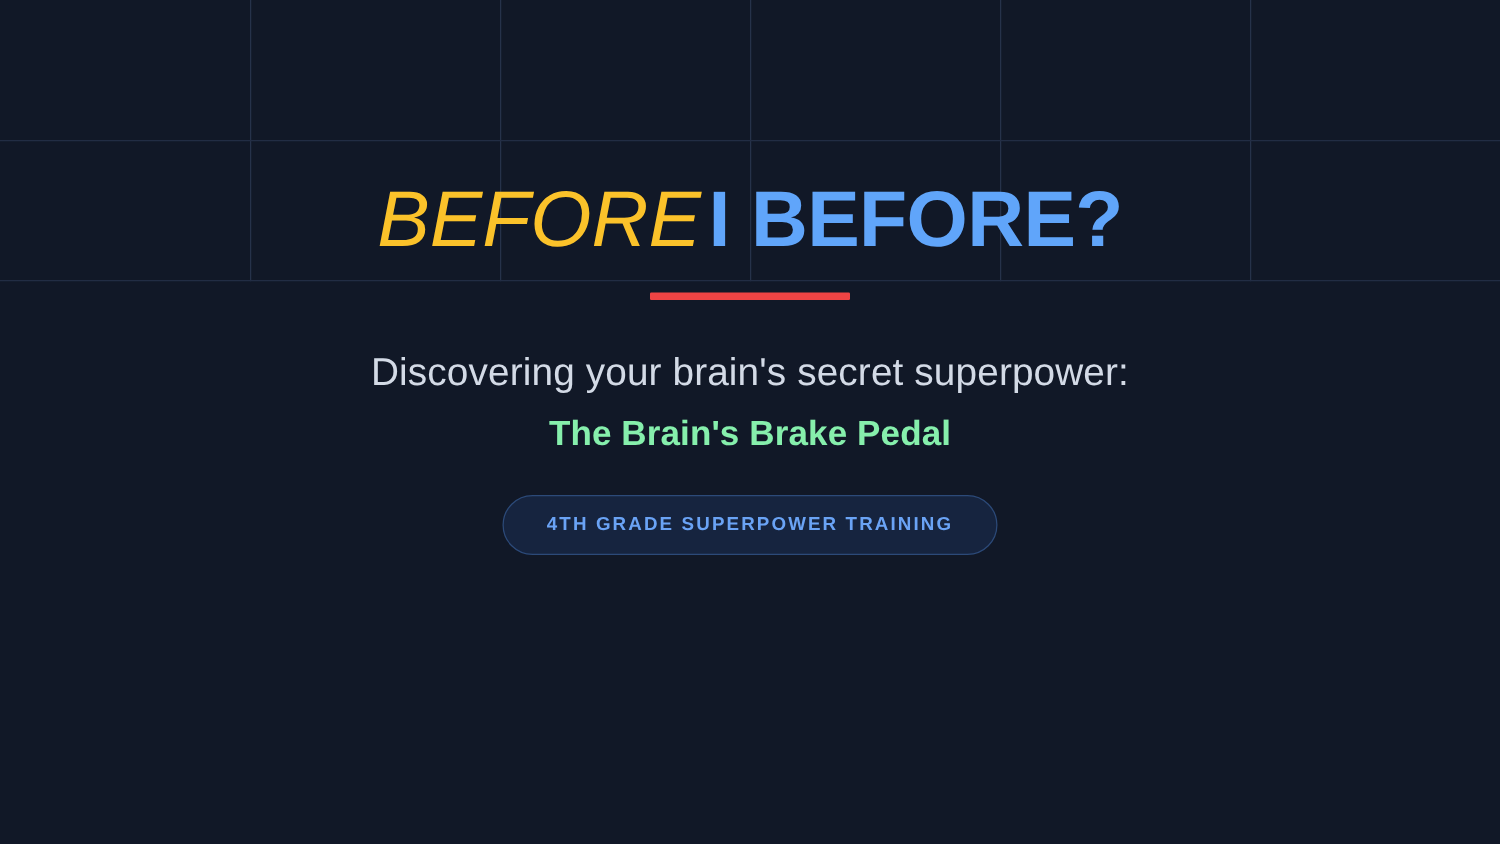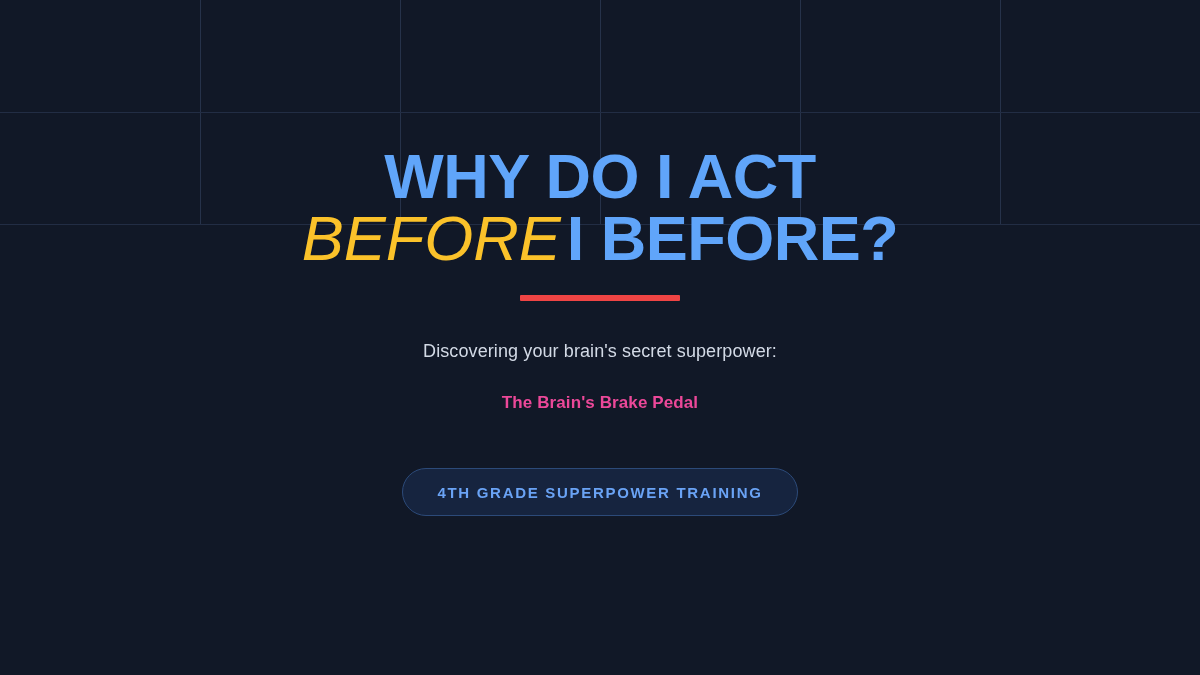--- a/index.html
+++ b/index.html
@@ -97,37 +97,37 @@
     border-radius: 1px;
   }
 
   #subtitle-block {
     margin-top: 40px;
     text-align: center;
   }
 
   #subtitle-lead {
     display: block;
-    font-size: 18px;
+    font-size: 31px;
     font-weight: 400;
     color: #d3dae6;
     letter-spacing: 0.1px;
   }
 
   #subtitle-highlight {
     display: block;
-    margin-top: 31px;
-    font-size: 17px;
+    margin-top: 15px;
+    font-size: 28px;
     font-weight: 700;
-    color: #ec4899;
+    color: #86efac;
     letter-spacing: 0.1px;
   }
 
   #course-badge {
-    margin-top: 55px;
+    margin-top: 33px;
     width: 396px;
     height: 48px;
     border: 1px solid #2c4a79;
     border-radius: 24px;
     background: #16243f;
     display: flex;
     align-items: center;
     justify-content: center;
   }
 
@@ -150,21 +150,20 @@
     <div class="grid-v" style="left:600px;"></div>
     <div class="grid-v" style="left:800px;"></div>
     <div class="grid-v" style="left:1000px;"></div>
     <div class="grid-h" style="top:112px;"></div>
     <div class="grid-h" style="top:224px;"></div>
   </div>
 
   <div id="content">
 
     <div id="title-block">
-      <span class="title-line title-line-1">WHY DO I ACT</span>
       <span class="title-line title-line-2"><span class="title-accent">BEFORE</span><span>I BEFORE?</span></span>
     </div>
 
     <div id="title-rule"></div>
 
     <div id="subtitle-block">
       <span id="subtitle-lead">Discovering your brain's secret superpower:</span>
       <span id="subtitle-highlight">The Brain's Brake Pedal</span>
     </div>
 

